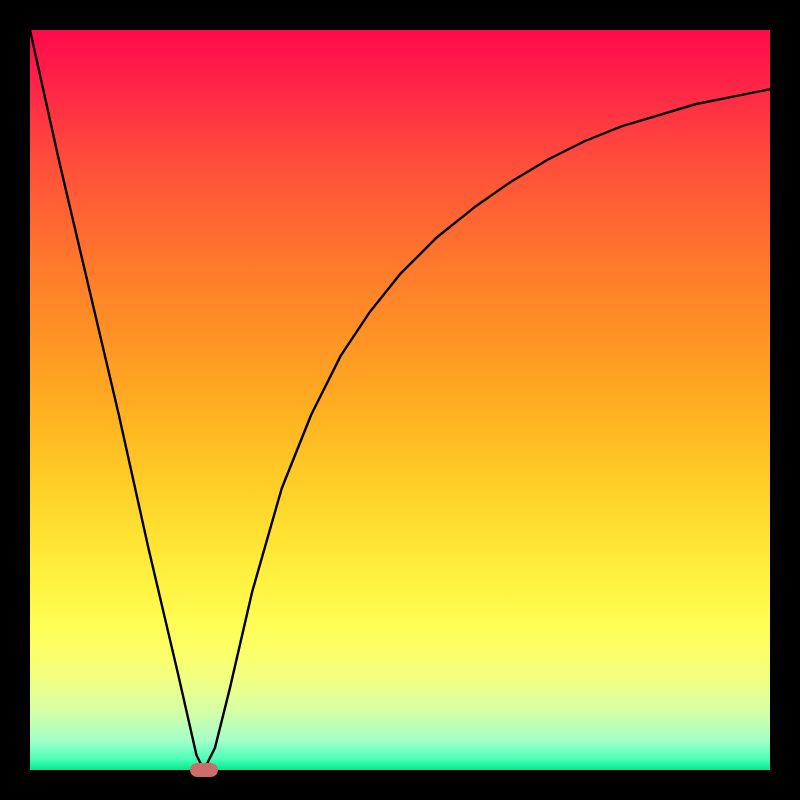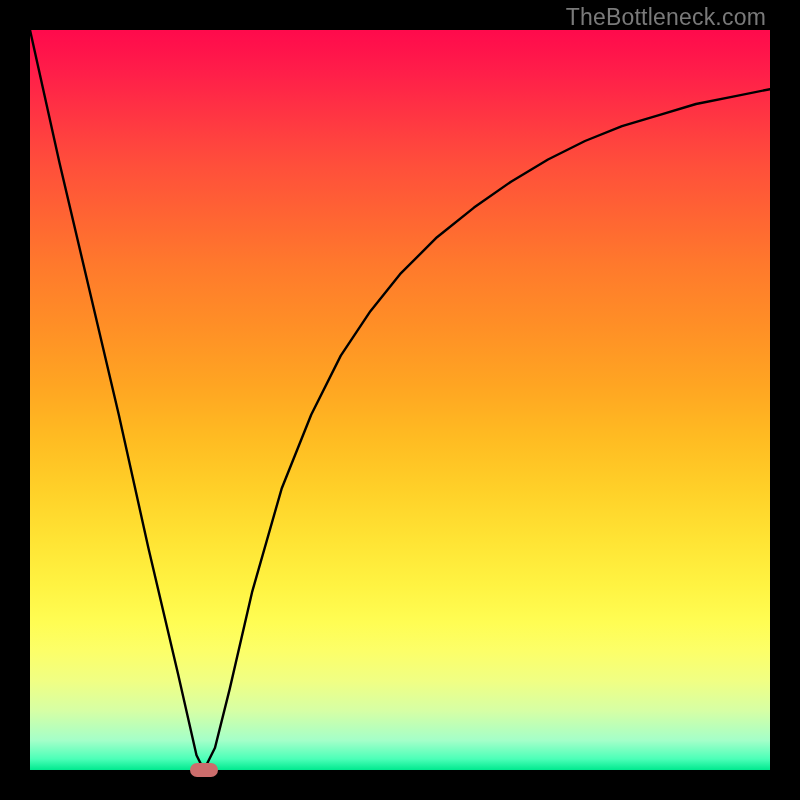--- a/index.html
+++ b/index.html
@@ -70,21 +70,20 @@
     border-radius: 7px;
     background: #cc6d6c;
     transform: translate(-50%, -50%);
   }
 </style>
 </head>
 <body>
 
 <div class="frame">
 
-  <div class="watermark">TheBottleneck.com</div>
 
   <div class="plot-area">
 
     <svg class="curve" viewBox="0 0 740 740" preserveAspectRatio="none">
       <path d="M0.00 0.00 L29.60 133.20 L59.20 259.00 L88.80 384.80 L118.40 518.00 L148.00 643.80 L166.50 725.20 L173.90 740.00 L185.00 717.80 L199.80 658.60 L222.00 562.40 L251.60 458.80 L281.20 384.80 L310.80 325.60 L340.40 281.20 L370.00 244.20 L407.00 207.20 L444.00 177.60 L481.00 151.70 L518.00 129.50 L555.00 111.00 L592.00 96.20 L629.00 85.10 L666.00 74.00 L703.00 66.60 L740.00 59.20" fill="none" stroke="#000000" stroke-width="2.4" stroke-linecap="round" stroke-linejoin="round"></path>
     </svg>
 
     <div class="marker" style="left: 173.9px; top: 740px; background: rgb(204, 109, 108);"></div>
 
   </div>

